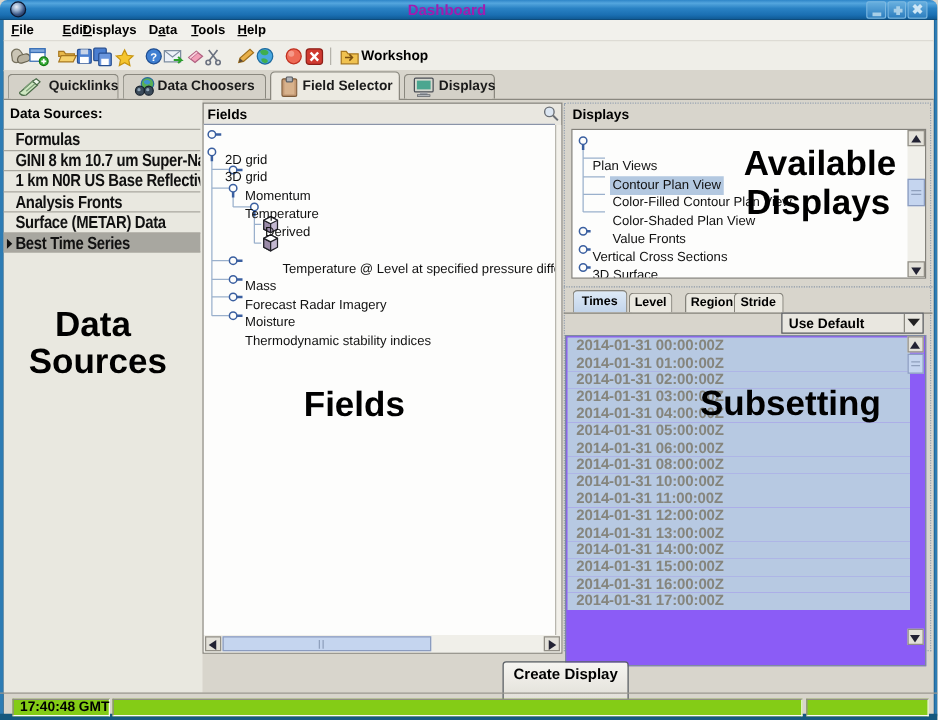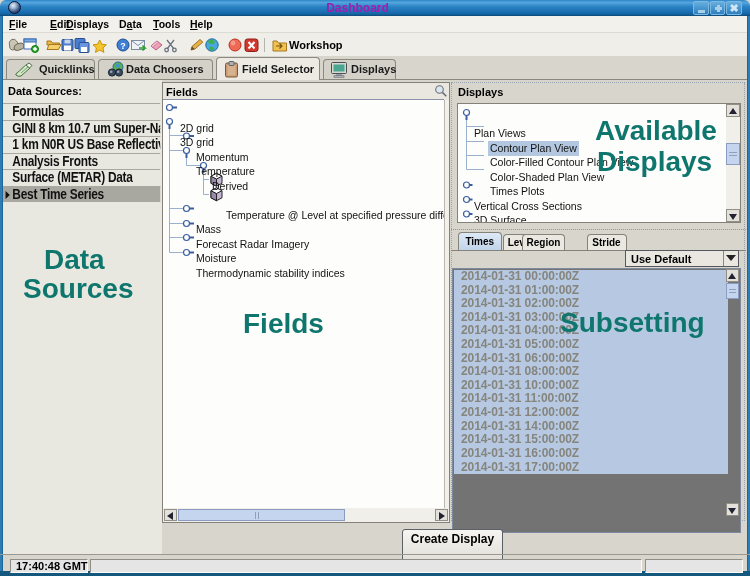--- a/index.html
+++ b/index.html
@@ -32,38 +32,38 @@
 .tablabel{position:absolute;top:3px;}
 .tab.sel .tablabel{top:5px;}
 .tabicon{position:absolute;top:1px;}
 .tab.sel .tabicon{top:3px;}
 #leftpanel{left:3px;top:80px;width:159px;height:474px;background:#e9e8e0;}
 #dslabel{left:8px;top:85px;font-size:11px;font-weight:bold;}
 .dsrow{position:relative;left:0px;width:157px;height:16.5px;border-top:1px solid #a9a79f;
   font-size:14px;font-weight:bold;color:#111;line-height:15.5px;padding-left:11px;box-sizing:border-box;
   white-space:nowrap;overflow:hidden;letter-spacing:-0.3px;transform:scaleX(0.85);transform-origin:0 0;width:185px;}
 .dsrow.sel{background:#a8a7a0;border-bottom:1px solid #a9a79f;padding-left:11px;}
-.gtxt{color:#0f766e;font-weight:bold;font-size:28px;line-height:29px;white-space:nowrap;}
+.gtxt{color:#000000;font-weight:bold;font-size:28px;line-height:29px;white-space:nowrap;}
 #fieldspanel{left:162px;top:82px;width:288px;height:441px;background:#e9e7e0;
   border:1px solid #83817a;box-sizing:border-box;}
 .trow{position:absolute;white-space:nowrap;font-size:10.5px;color:#111;height:15px;line-height:15px;margin-top:21px;}
 .tsel{background:#b9cde6;border:1px solid #7f96b8;box-sizing:border-box;}
 .sbtrack{background:#f0efe9;}
 .sbbtn{position:absolute;background:#e3e1d9;border:1px solid #928f87;box-sizing:border-box;}
 .sbthumb{position:absolute;background:#c5d5ef;border:1px solid #8b9cc0;box-sizing:border-box;}
 .stab{position:absolute;top:2px;height:16px;background:#eae8e0;border:1px solid #84827a;border-bottom:none;
   border-radius:4px 4px 0 0;font-size:10px;font-weight:bold;text-align:center;box-sizing:border-box;line-height:15px;}
 .stab.sel{background:linear-gradient(#dde9f6,#c2d4ea);top:0px;height:18px;line-height:17px;}
 .timerow{position:relative;width:274px;height:13.61px;background:#b7c9e2;color:#85857d;
   font-size:12px;font-weight:bold;line-height:13.7px;padding-left:7px;letter-spacing:-0.1px;box-sizing:border-box;white-space:nowrap;}
 #createbtn{left:402px;top:529px;width:101px;height:37px;background:linear-gradient(#f6f5f1,#dedcd4);
   border:1px solid #5a6066;border-radius:3px;box-sizing:border-box;
   font-size:12px;font-weight:bold;text-align:center;line-height:18px;}
 #statusline{left:0px;top:554px;width:750px;height:1px;background:#9a9890;}
-.sunken{background:#e5e5e5;border:1px solid;border-color:#8f8d86 #fbfaf6 #fbfaf6 #8f8d86;box-sizing:border-box;}
+.sunken{background:#84cc16;border:1px solid;border-color:#8f8d86 #fbfaf6 #fbfaf6 #8f8d86;box-sizing:border-box;}
 </style>
 </head>
 <body>
 
 <div class="abs" id="titlebar"></div>
 <div class="abs" id="logo"></div>
 <div class="abs" id="wtitle">Dashboard</div>
 <div class="abs wbtn" style="left:693px;width:16px;">
     <span style="position:absolute;left:4px;top:8px;width:7px;height:3px;background:#a8cfe8;"></span>
   </div>
@@ -292,21 +292,21 @@
       <circle cx="8.5" cy="95.5" r="3"></circle>
         <line x1="11.5" y1="95.5" x2="14.5" y2="95.5" stroke-width="2"></line>
       <circle cx="8.5" cy="110" r="3"></circle>
         <line x1="11.5" y1="110" x2="14.5" y2="110" stroke-width="2"></line>
     </g>
   </svg>
   <div class="trow" style="left:16px;top:1px;">Plan Views</div>
   <div class="trow" style="left:30px;top:15.5px;background:#b3c8e0;padding:0 2px;">Contour Plan View</div>
   <div class="trow" style="left:32px;top:30px;">Color-Filled Contour Plan View</div>
   <div class="trow" style="left:32px;top:44.5px;">Color-Shaded Plan View</div>
-  <div class="trow" style="left:32px;top:59px;">Times Plots</div>
+  <div class="trow" style="left:32px;top:59px;">Value Fronts</div>
   <div class="trow" style="left:16px;top:73.5px;">Vertical Cross Sections</div>
   <div class="trow" style="left:16px;top:88px;">3D Surface</div>
   <div class="trow" style="left:16px;top:102.5px;">Probes</div>
 </div>
 
 <div class="abs sbtrack" style="left:726px;top:104px;width:14px;height:118px;"></div>
 <div class="abs sbbtn" style="left:726px;top:104px;width:14px;height:13px;">
     <span style="position:absolute;left:2px;top:3px;width:0;height:0;border-bottom:6px solid #223;border-left:4px solid transparent;border-right:4px solid transparent;"></span>
   </div>
 <div class="abs sbthumb" style="left:726px;top:143px;width:14px;height:22px;">
@@ -321,44 +321,45 @@
 
 <div class="abs" style="left:451px;top:82px;width:294px;height:1px;border-top:1px dotted #98a4b2;"></div>
 <div class="abs" style="left:451px;top:83px;width:1px;height:438px;border-left:1px dotted #98a4b2;"></div>
 <div class="abs" style="left:744px;top:83px;width:1px;height:438px;border-left:1px dotted #98a4b2;"></div>
 <div class="abs" style="left:451px;top:520px;width:294px;height:1px;border-top:1px dotted #98a4b2;"></div>
 
 <div class="abs" style="left:451px;top:229px;width:295px;height:1px;border-top:1px dotted #8a98a8;"></div>
 <div class="abs" id="subtabs" style="left:451px;top:231.5px;width:295px;height:18px;">
   <div class="stab sel" style="left:6.5px;width:44.5px;">Times</div>
   <div class="stab" style="left:52px;width:35px;">Level</div>
-  <div class="stab" style="left:71px;width:43px;">Region</div>
+  <div class="stab" style="left:97px;width:43px;">Region</div>
   <div class="stab" style="left:135.5px;width:40px;">Stride</div>
 </div>
 <div class="abs" style="left:451px;top:249.5px;width:295px;height:1px;background:#84827a;"></div>
 
 <div class="abs" style="left:625px;top:250px;width:114px;height:17px;background:#e9e7e0;border:1px solid #55585c;box-sizing:border-box;">
   <span style="position:absolute;left:5px;top:1.5px;font-size:11px;font-weight:bold;">Use Default</span>
   <span style="position:absolute;right:2px;top:4px;width:0;height:0;border-top:6px solid #222;border-left:5px solid transparent;border-right:5px solid transparent;"></span>
   <span style="position:absolute;right:14px;top:0px;width:1px;height:15px;background:#8a887f;"></span>
 </div>
 
-<div class="abs" id="timesbox" style="left:452px;top:268px;width:289px;height:265px;background:#737373;border:1px solid #7e8aa0;box-sizing:border-box;">
+<div class="abs" id="timesbox" style="left:452px;top:268px;width:289px;height:265px;background:#8b5cf6;border:1px solid #7e8aa0;box-sizing:border-box;">
   <div class="abs" id="timerows" style="left:1px;top:1px;">
     <div class="timerow">2014-01-31 00:00:00Z</div>
     <div class="timerow">2014-01-31 01:00:00Z</div>
     <div class="timerow">2014-01-31 02:00:00Z</div>
     <div class="timerow">2014-01-31 03:00:00Z</div>
     <div class="timerow">2014-01-31 04:00:00Z</div>
     <div class="timerow">2014-01-31 05:00:00Z</div>
     <div class="timerow">2014-01-31 06:00:00Z</div>
     <div class="timerow">2014-01-31 08:00:00Z</div>
     <div class="timerow">2014-01-31 10:00:00Z</div>
     <div class="timerow">2014-01-31 11:00:00Z</div>
     <div class="timerow">2014-01-31 12:00:00Z</div>
+    <div class="timerow">2014-01-31 13:00:00Z</div>
     <div class="timerow">2014-01-31 14:00:00Z</div>
     <div class="timerow">2014-01-31 15:00:00Z</div>
     <div class="timerow">2014-01-31 16:00:00Z</div>
     <div class="timerow">2014-01-31 17:00:00Z</div>
   </div>
 </div>
 <div class="abs sbbtn" style="left:726px;top:269px;width:13px;height:13px;">
     <span style="position:absolute;left:1px;top:3px;width:0;height:0;border-bottom:6px solid #223;border-left:4px solid transparent;border-right:4px solid transparent;"></span>
   </div>
 <div class="abs sbthumb" style="left:726px;top:283px;width:13px;height:16px;">

